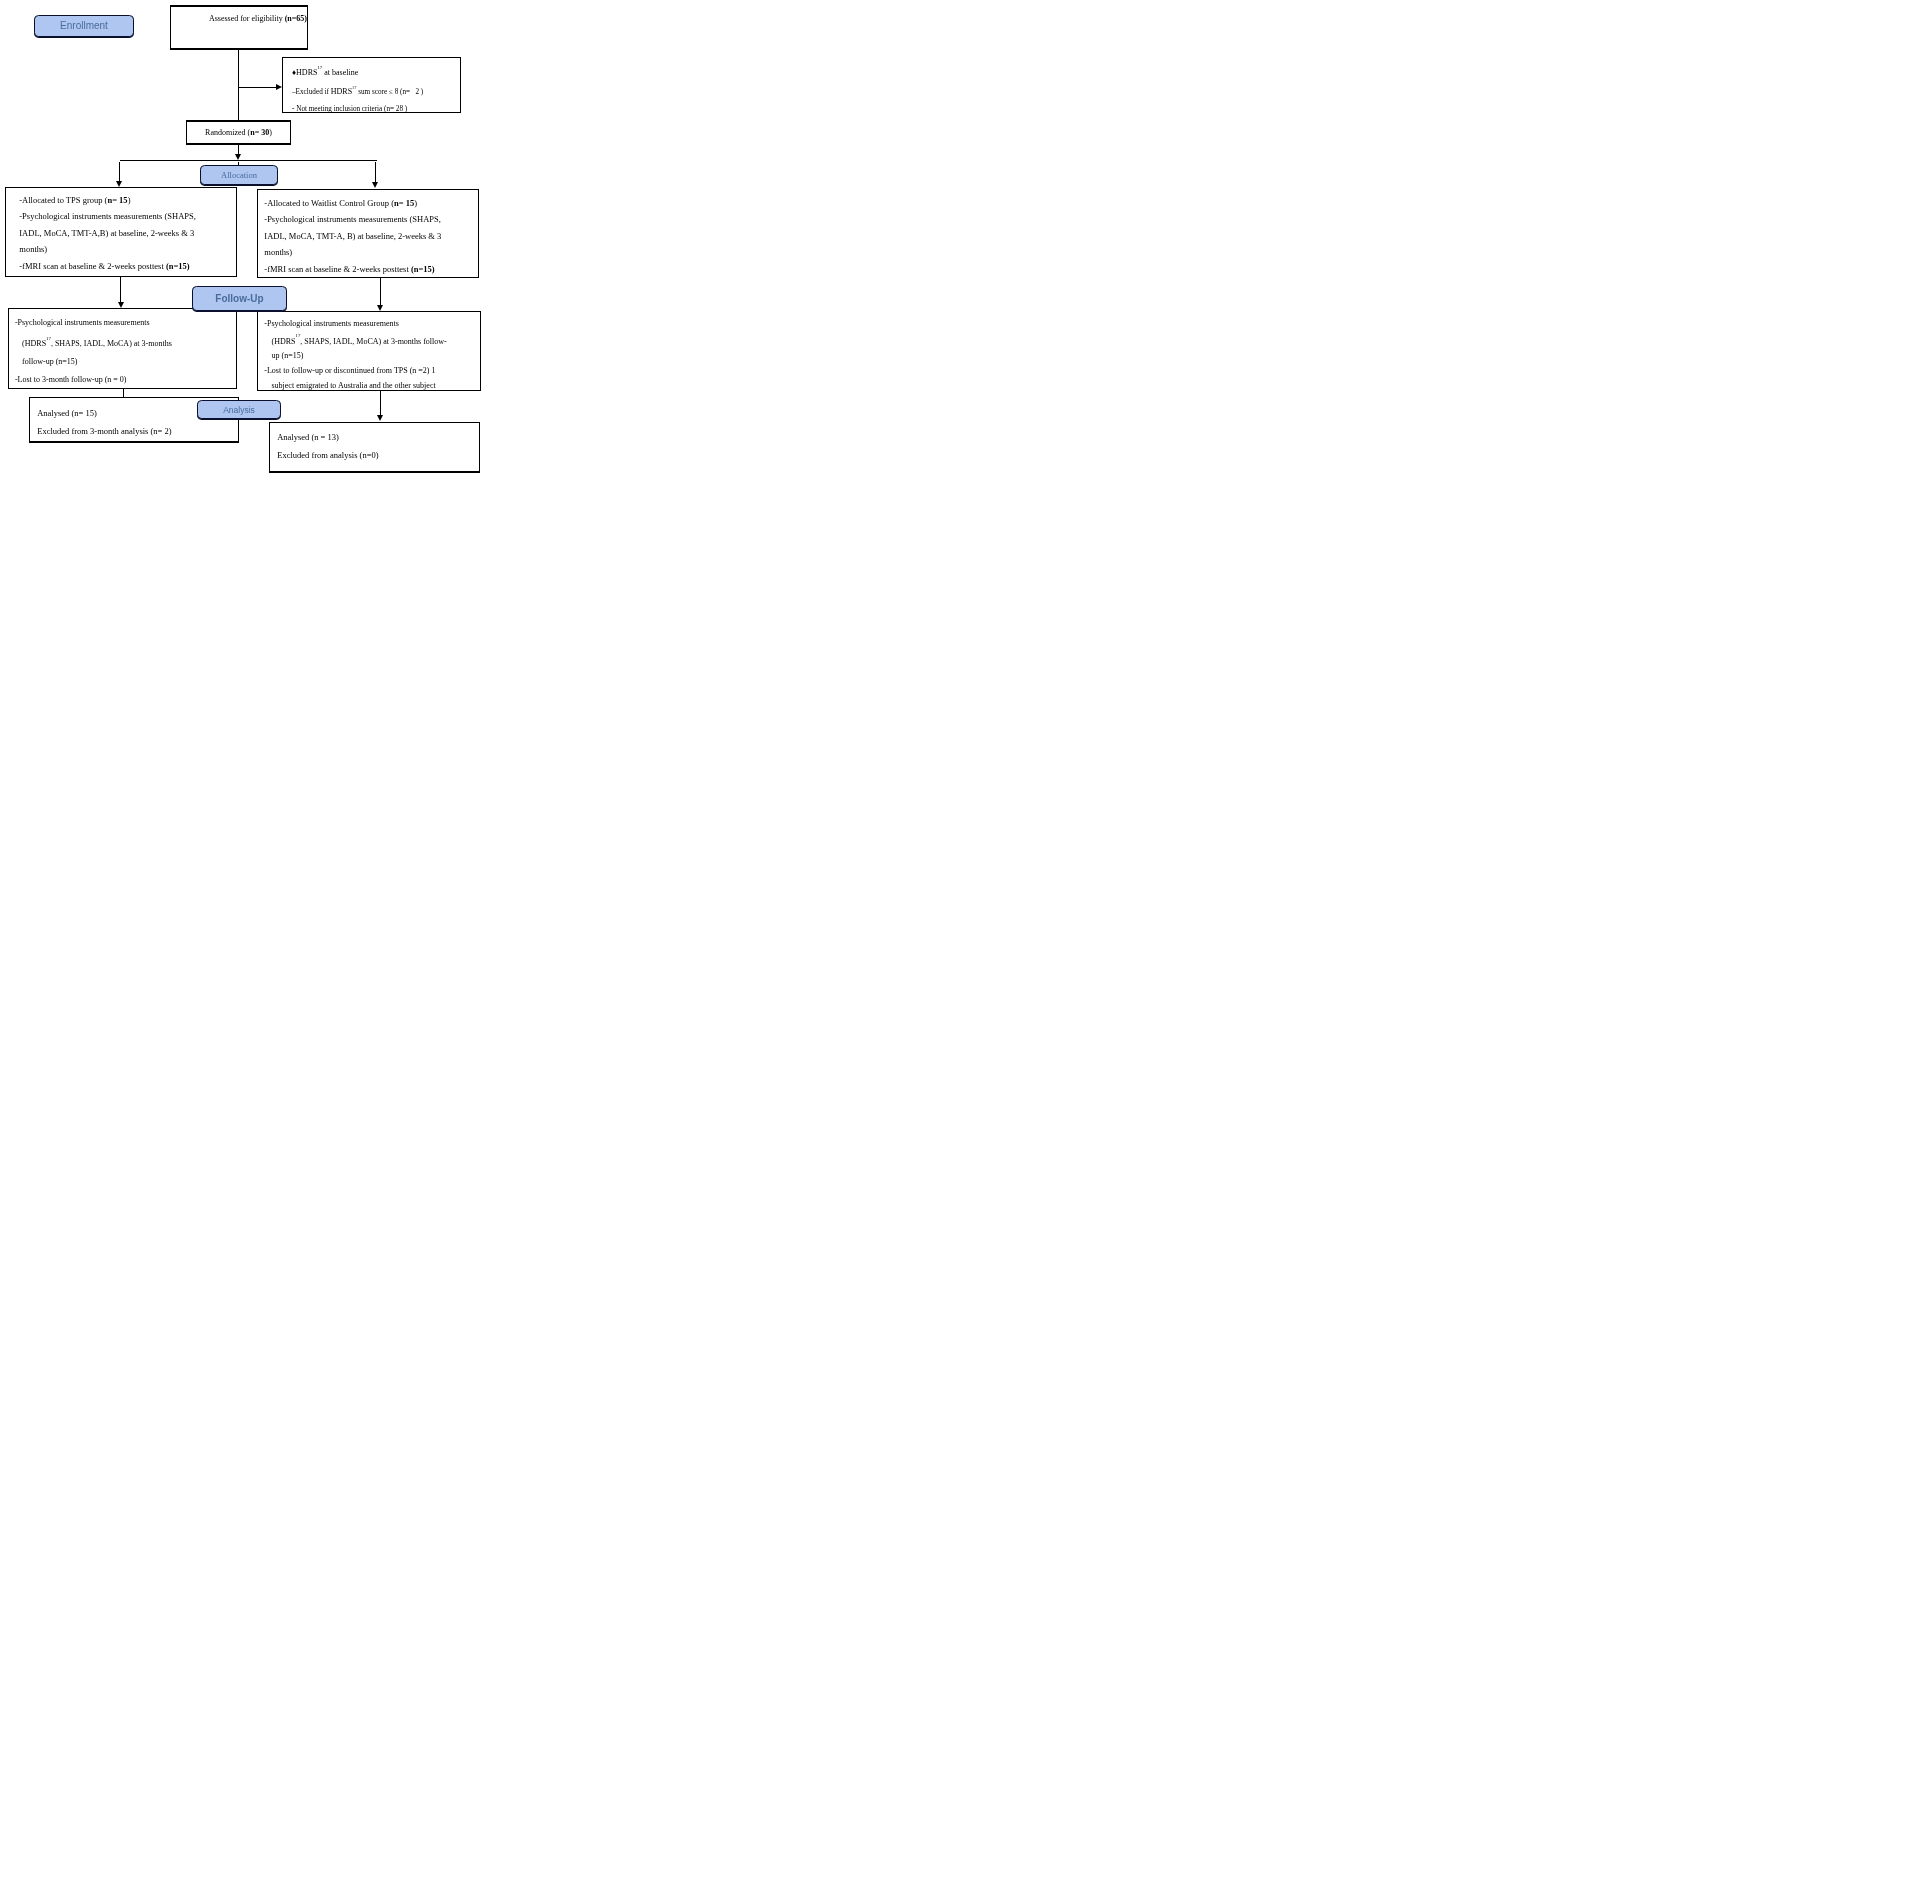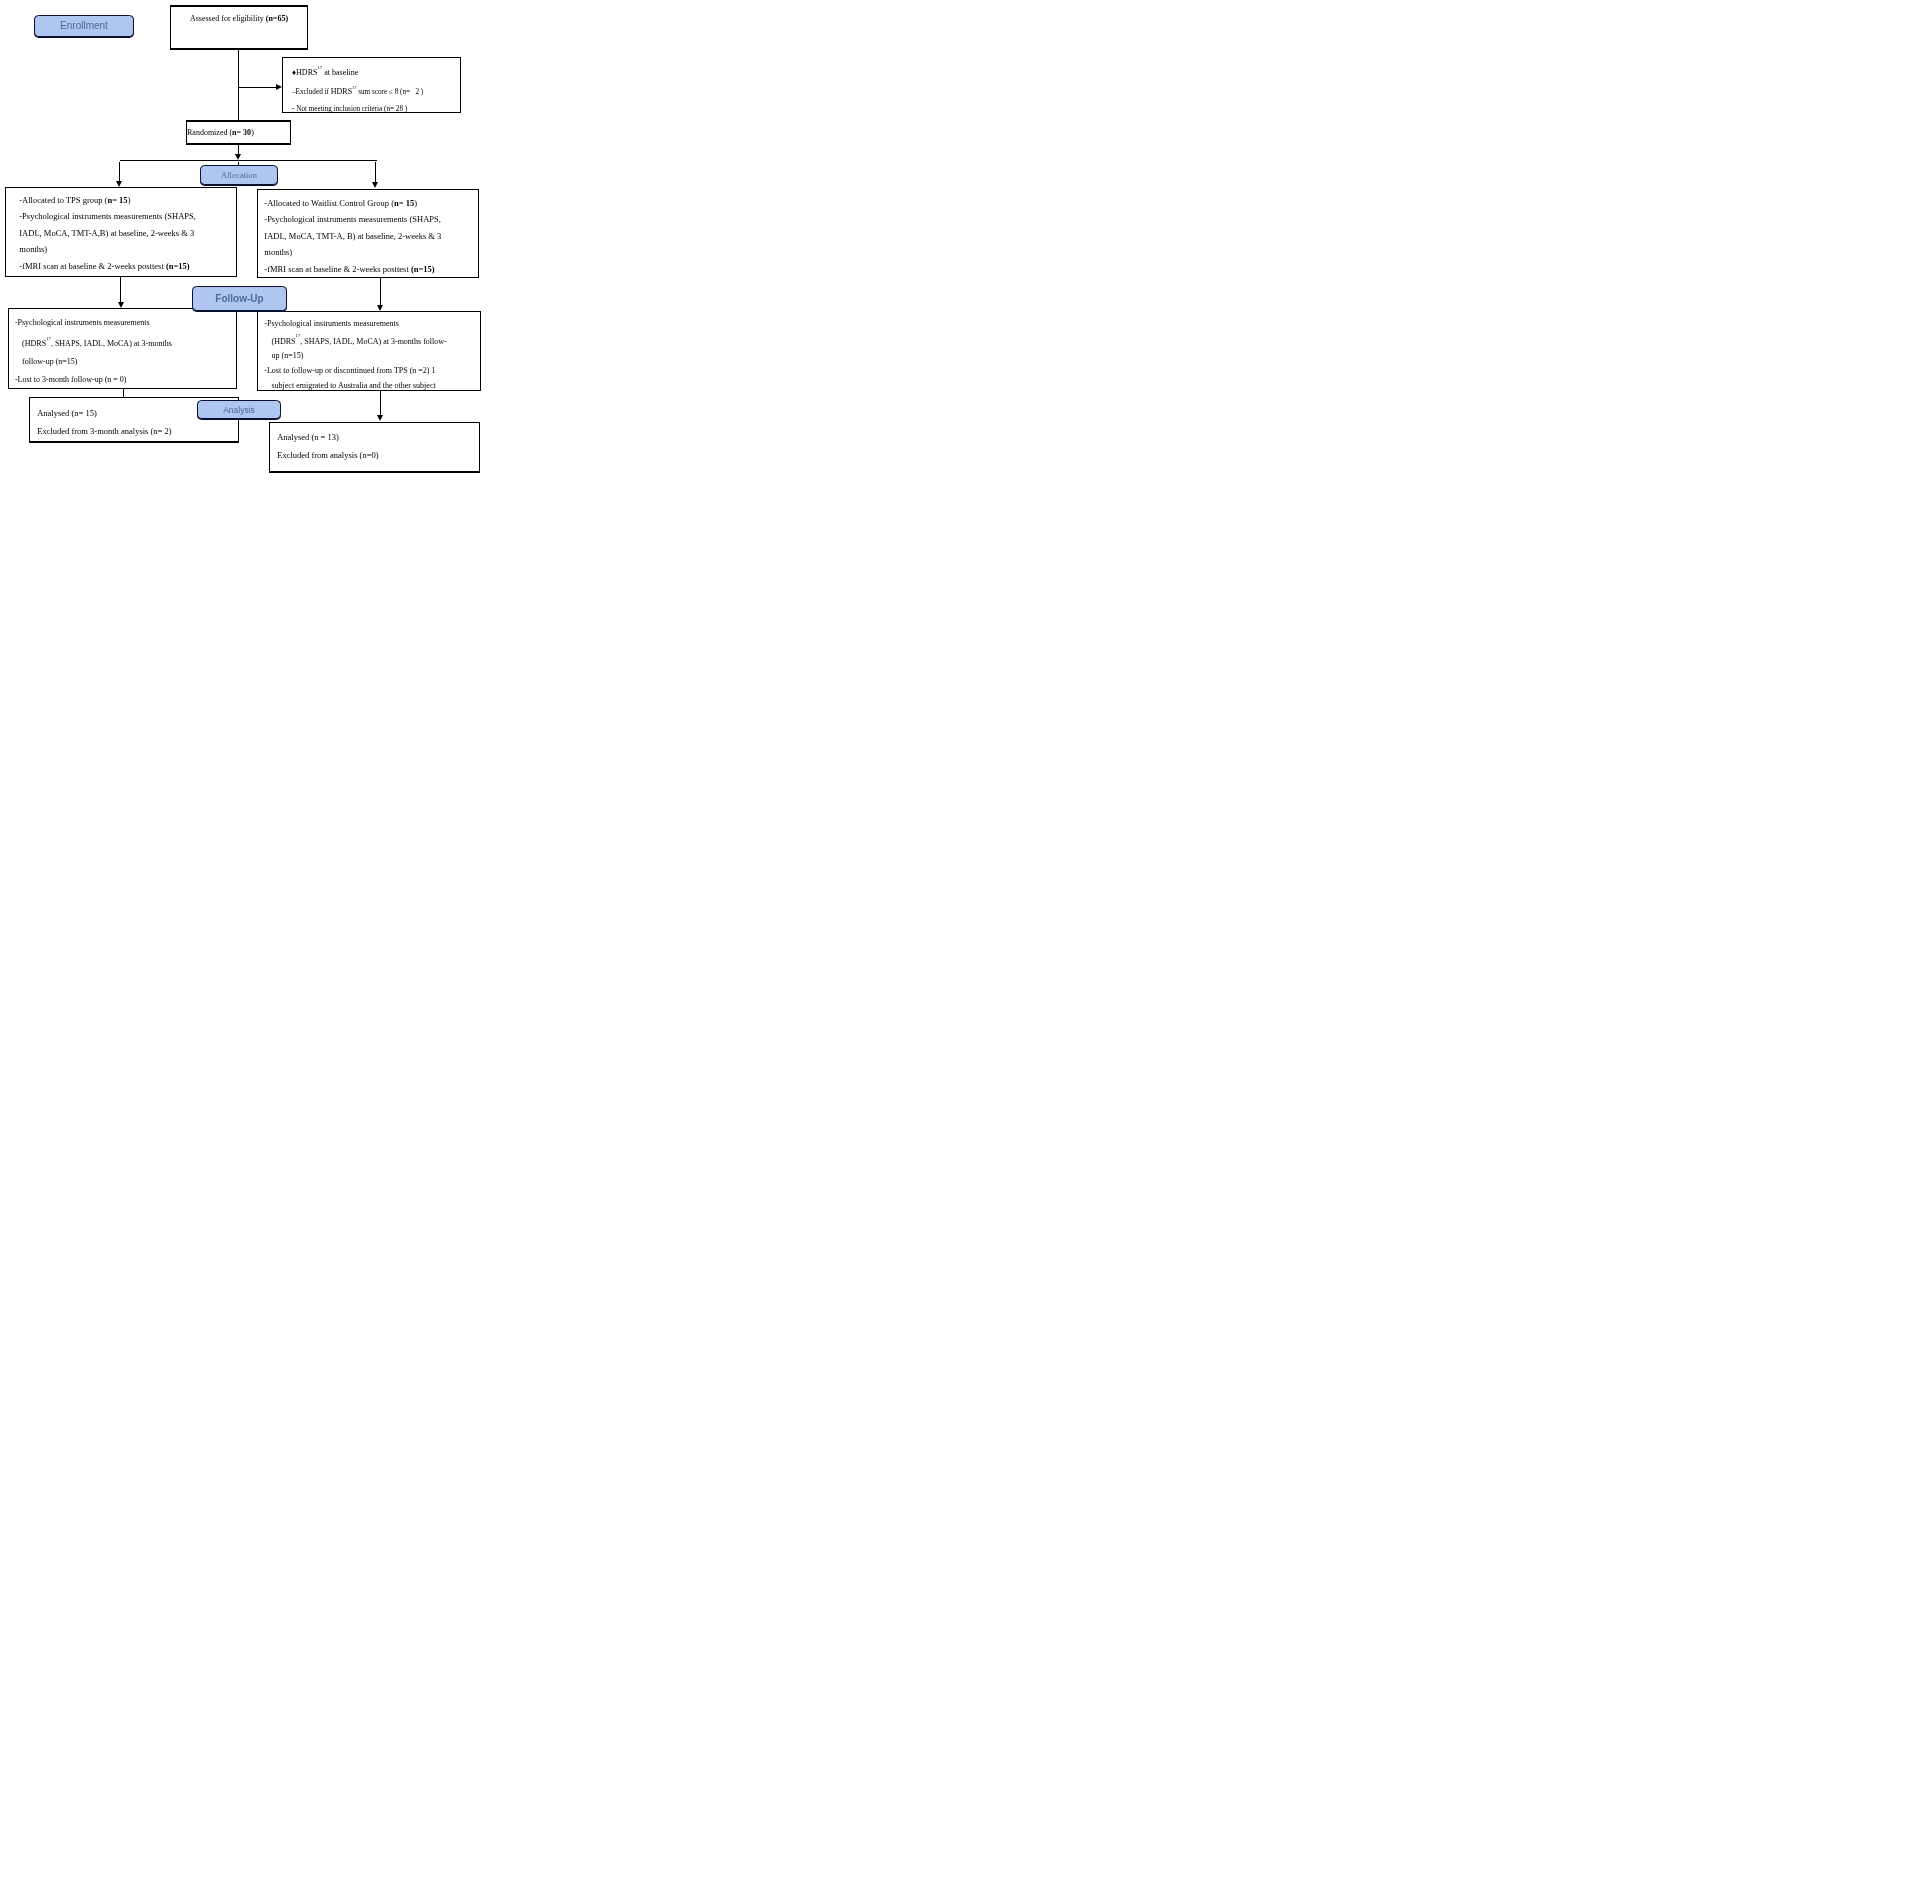--- a/index.html
+++ b/index.html
@@ -69,37 +69,37 @@
   <div class="badge" style="left:200px; top:165px; width:78px; height:20px; font-size:8.5px;font-family:Liberation Serif, serif;">
     <span>Allocation</span>
   </div>
   <div class="badge" style="left:192px; top:286px; width:95px; height:25px; font-size:10px;font-weight:bold;">
     <span>Follow-Up</span>
   </div>
   <div class="badge" style="left:197px; top:400px; width:84px; height:19px; font-size:8.5px;text-align:center;">
     <span>Analysis</span>
   </div>
 
-  <div class="box" style="left:170px; top:4.5px; width:138px; height:45px; border-width:2.7px 0.9px; text-align:center; padding-top:7.2px; font-size:8px;">
+  <div class="box" style="left:170px; top:4.5px; width:138px; height:45px; border-width:2.7px 0.9px; text-align:right; padding-top:7.2px; font-size:8px;">
     <div class="line">
       <span>Assessed for eligibility </span><span class="b">(n=65)</span>
     </div>
   </div>
 
   <div class="box" style="left:282px; top:57px; width:179px; height:56px; padding:3.1px 4.5px 0 9px; font-size:7.2px; line-height:17px;">
     <div class="line big">
       <span>♦HDRS</span><sup class="s">17</sup><span> at baseline</span>
     </div>
     <div class="line">
       <span>–Excluded if </span><span class="big">HDRS</span><sup class="s">17</sup><span> sum score ≤ 8 (n=&nbsp;&nbsp;&nbsp;2 )</span>
     </div>
     <div class="line">- Not meeting inclusion criteria (n= 28 )</div>
   </div>
 
-  <div class="box" style="left:186px; top:120px; width:105px; height:25px; border-width:2.2px 0.9px; display:flex; align-items:center; font-size:8px;">
+  <div class="box" style="left:186px; top:120px; width:105px; height:25px; border-width:2.2px 0.9px; display:flex; align-items:center; justify-content:center; font-size:8px;">
     <div class="line">
       <span>Randomized (</span><span class="b">n= 30</span><span>)</span>
     </div>
   </div>
 
   <div class="box" style="left:4.9px; top:187px; width:232px; height:90px; border-bottom-width:1.8px; padding:3.6px 3.6px 0 13.4px; font-size:8.5px; line-height:16.6px;">
     <div class="line">
       <span>-Allocated to TPS group (</span><span class="b">n= 15</span><span>)</span>
     </div>
     <div class="line">-Psychological instruments measurements (SHAPS,</div>

